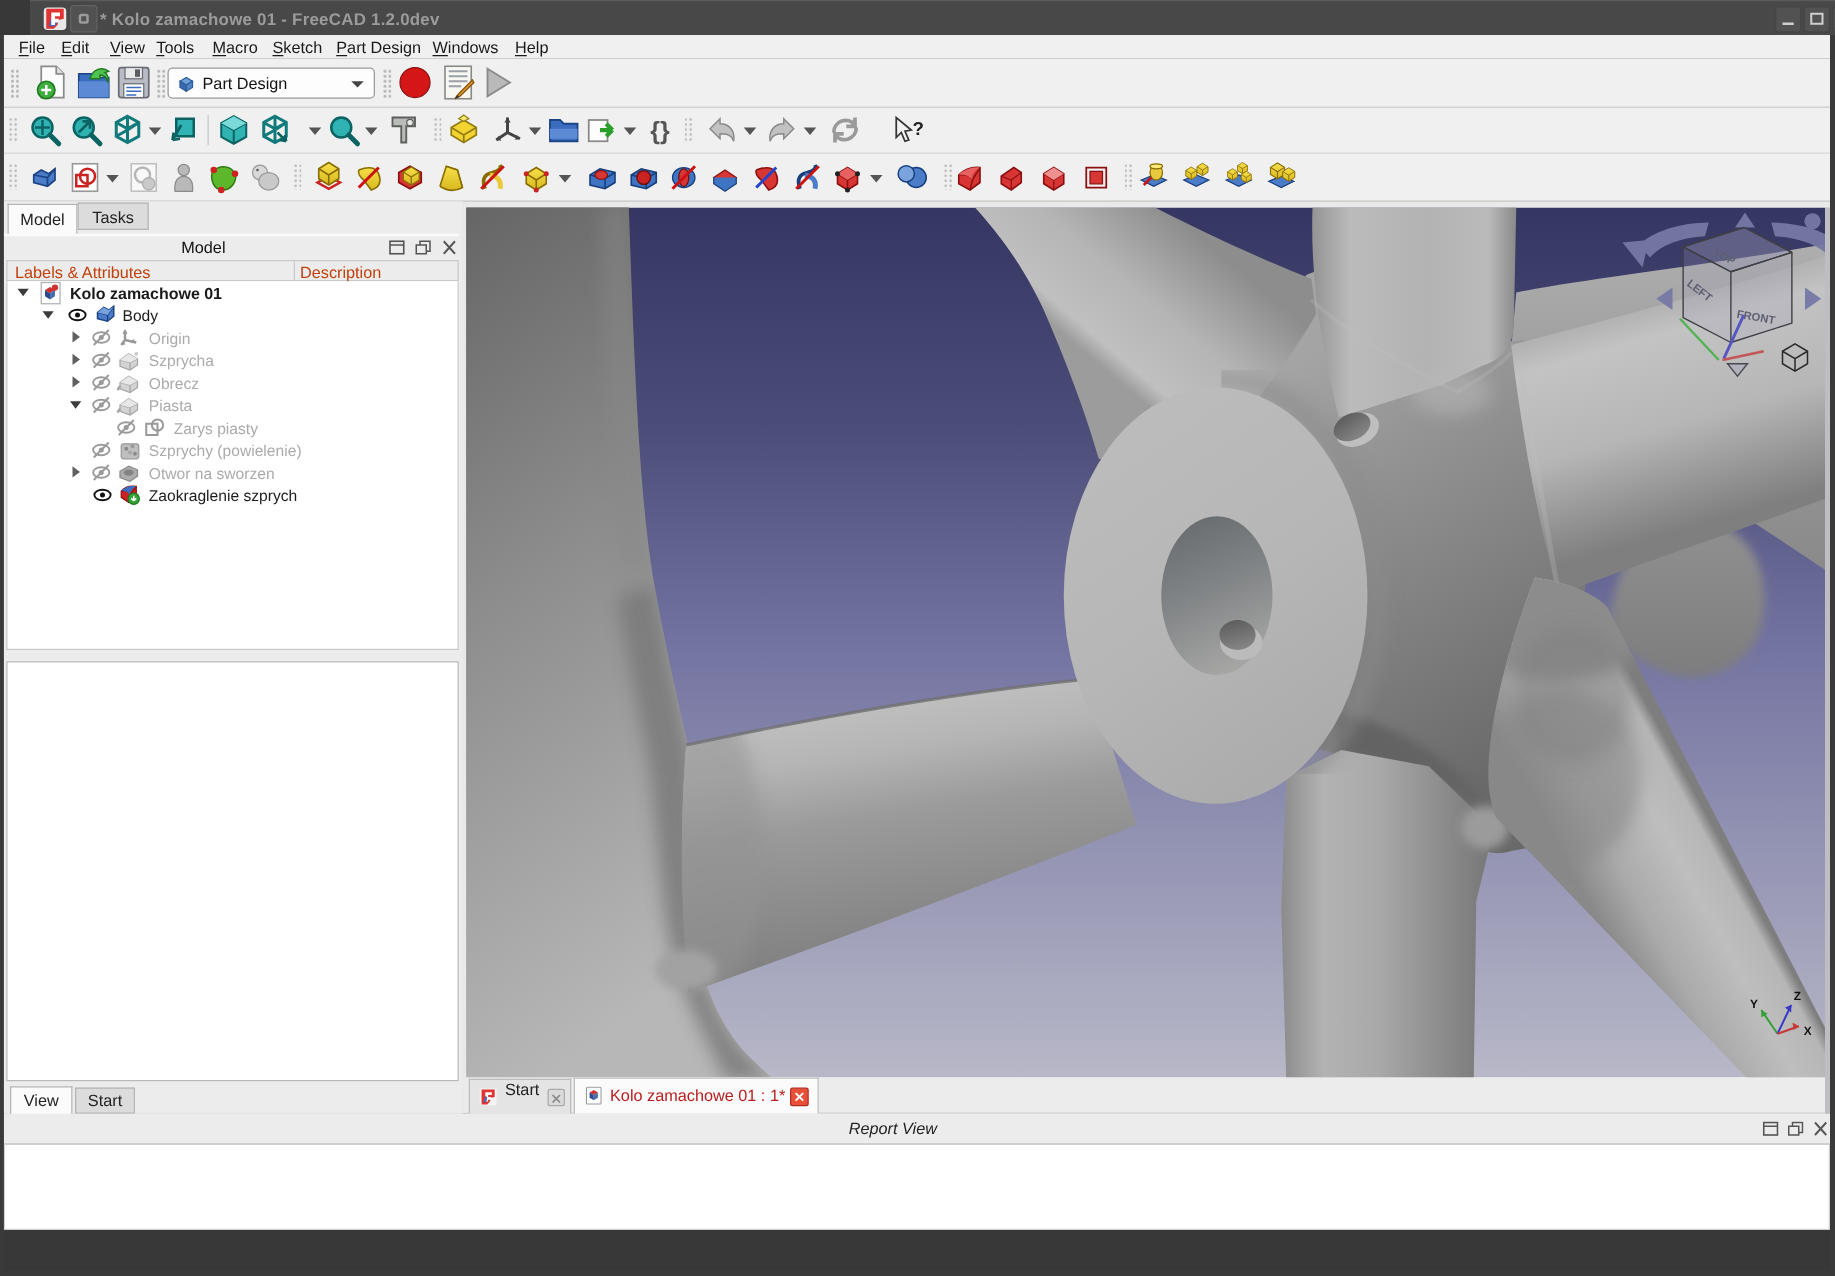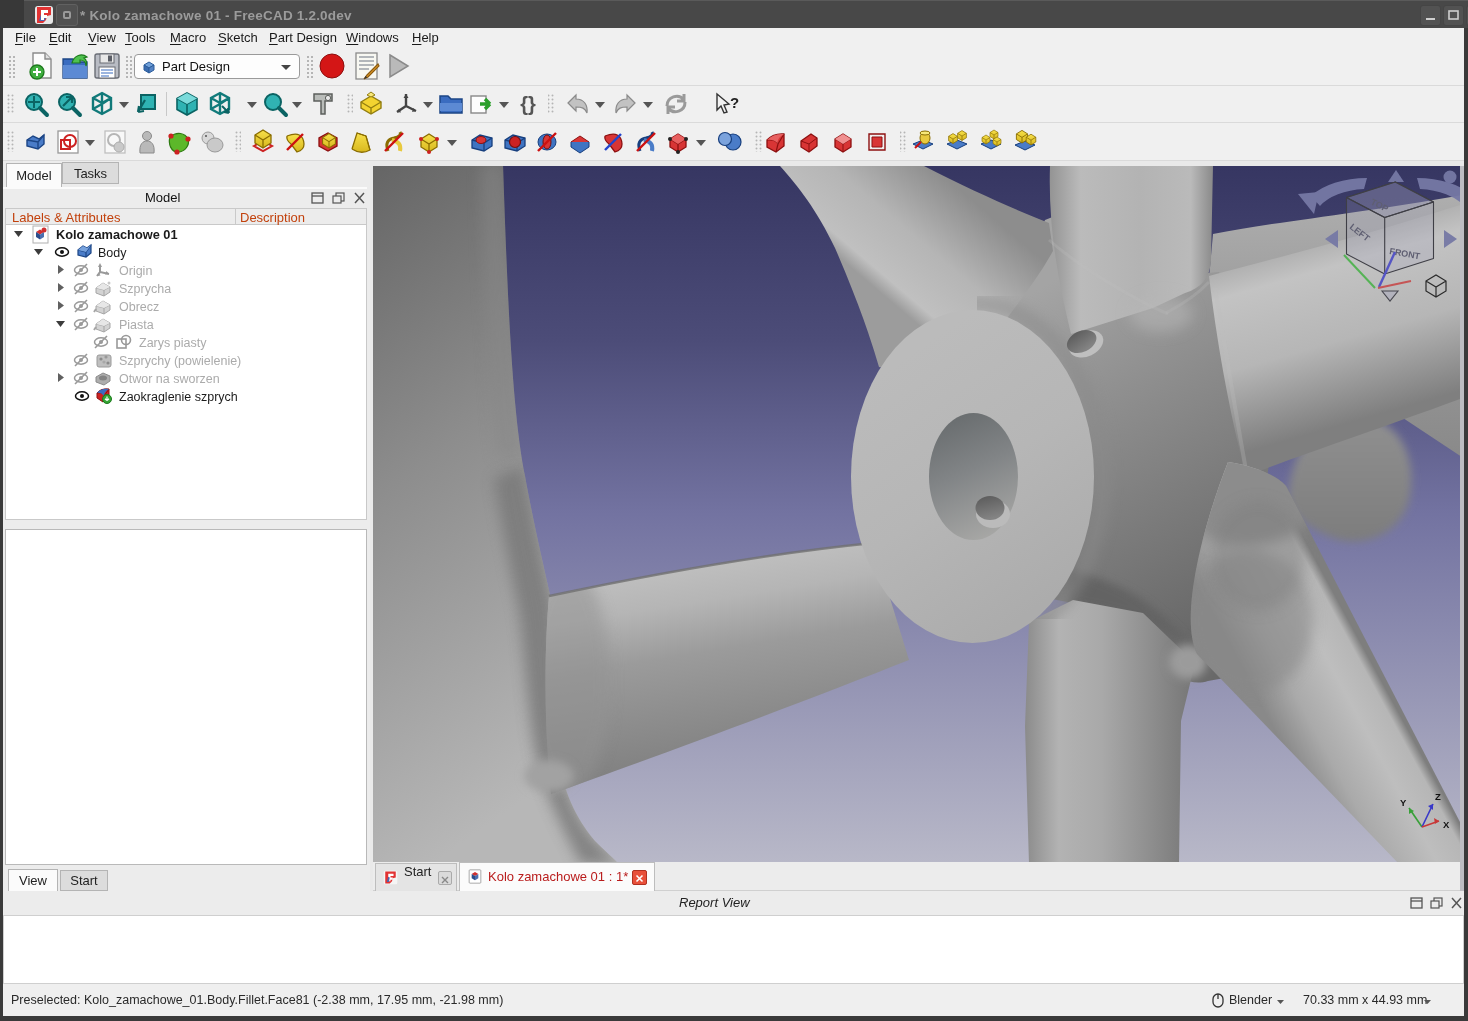--- a/index.html
+++ b/index.html
@@ -794,31 +794,16 @@
     <svg class="icon" style="left:1427px;top:6px" width="13" height="12">
         <rect x="4" y="1" width="8" height="8" fill="none" stroke="#555" stroke-width="1.2"></rect>
         <rect x="1" y="4" width="8" height="7" fill="#ececec" stroke="#555" stroke-width="1.2"></rect>
       </svg>
     <svg class="icon" style="left:1447px;top:6px" width="13" height="12">
         <path d="M2 1 L11 11 M11 1 L2 11" stroke="#555" stroke-width="1.5"></path>
       </svg>
   </div>
   <div id="reportbody" class="abs"></div>
 
-  <div id="statusbar" class="abs">
-    <span class="abs" style="left:8px;top:9px">Preselected: Kolo_zamachowe_01.Body.Fillet.Face81 (-2.38 mm, 17.95 mm, -21.98 mm)</span>
-    <svg class="icon" style="left:1209px;top:9px" width="12" height="15" viewBox="0 0 12 15">
-        <rect x="1" y="1" width="10" height="13" rx="5" fill="none" stroke="#333" stroke-width="1.3"></rect>
-        <path d="M6 1 v5" stroke="#333" stroke-width="1.3"></path>
-      </svg>
-    <span class="abs" style="left:1226px;top:9px">Blender</span>
-    <svg class="icon" style="left:1273px;top:15px" width="9" height="6">
-        <path d="M1 1 l3.5 4 3.5-4 z" fill="#555"></path>
-      </svg>
-    <span class="abs" style="left:1300px;top:9px">70.33 mm x 44.93 mm</span>
-    <svg class="icon" style="left:1420px;top:15px" width="9" height="6">
-        <path d="M1 1 l3.5 4 3.5-4 z" fill="#555"></path>
-      </svg>
-  </div>
   <div id="frameL" class="abs"></div>
   <div id="frameR" class="abs"></div>
   <div id="frameB" class="abs"></div>
 </div>
 
 </body></html>

